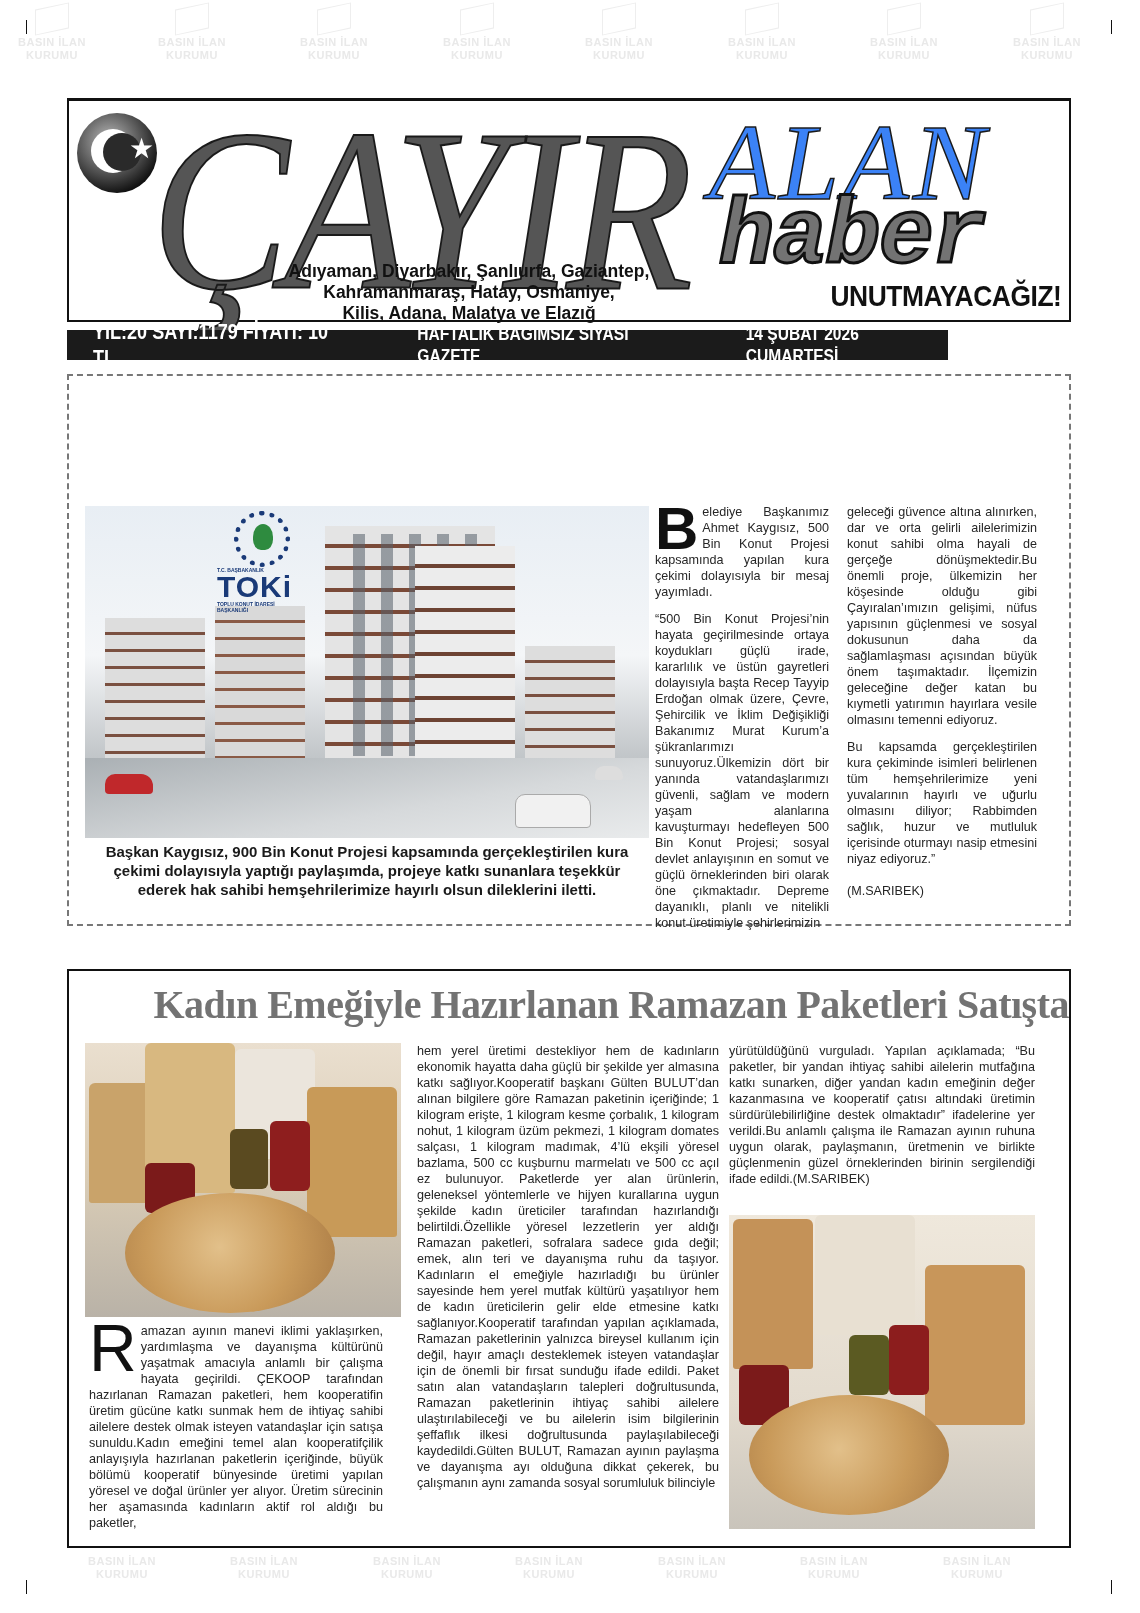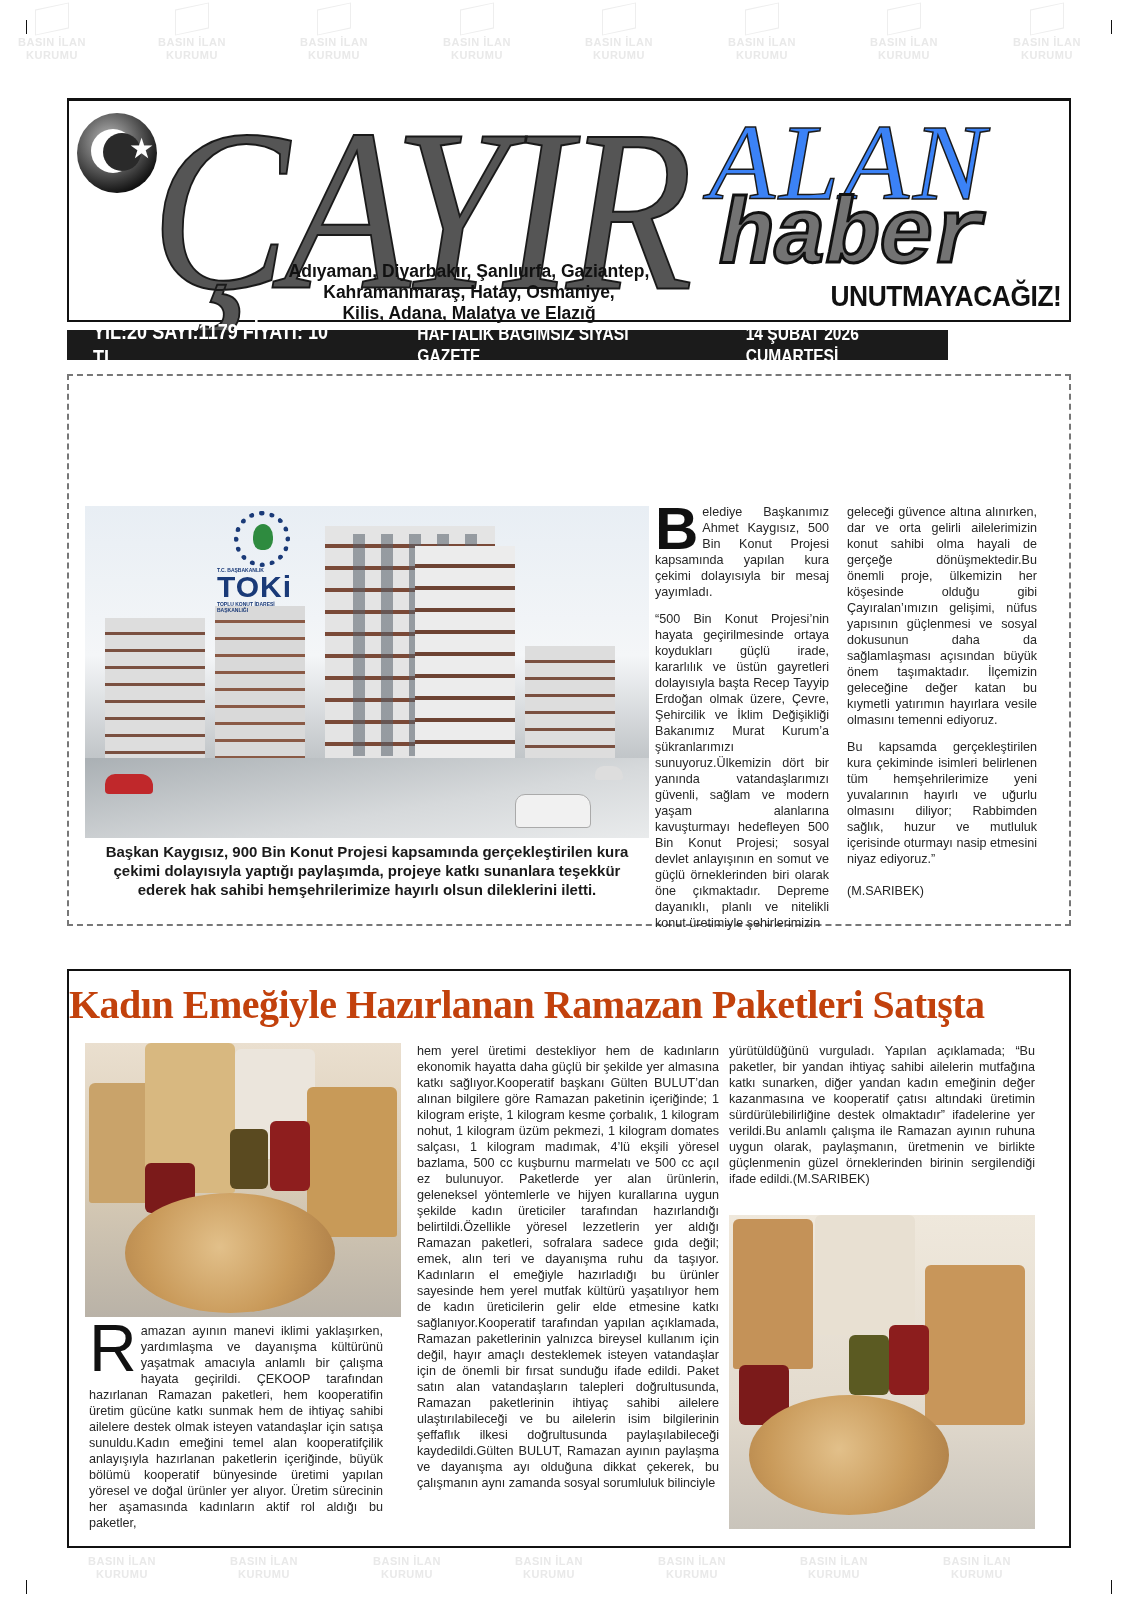--- a/index.html
+++ b/index.html
@@ -48,21 +48,21 @@
   .toki .tsub { font-size: 5px; color: #1a3a78; font-weight: bold; }
   .caption1 { position: absolute; left: 24px; top: 466px; width: 548px; text-align: center; font-weight: bold; font-size: 15px; line-height: 19px; color: #1a1a1a; }
   .col { position: absolute; font-family: "Liberation Sans", sans-serif; font-size: 12.6px; line-height: 16px; color: #262626; text-align: justify; }
   .col p { margin-bottom: 11px; }
   .a1c1 { left: 586px; top: 128px; width: 174px; }
   .a1c2 { left: 778px; top: 128px; width: 190px; }
   .dropcap { float: left; font-size: 60px; line-height: 46px; padding-top: 2px; margin-right: 4px; font-weight: bold; color: #111; }
 
   
   .art2 { position: absolute; left: 67px; top: 969px; width: 1004px; height: 579px; border: 2px solid #111; }
-  .art2 h1 { position: absolute; left: 0; top: 10px; width: 100%; text-align: left; font-family: "Liberation Serif", serif; font-weight: bold; font-size: 40px; line-height: 48px; color: #c2410c; letter-spacing: -0.5px; }
+  .art2 h1 { position: absolute; left: 0; top: 10px; width: 100%; text-align: right; font-family: "Liberation Serif", serif; font-weight: bold; font-size: 40px; line-height: 48px; color: #737373; letter-spacing: -0.5px; }
   .photo2 { position: absolute; left: 16px; top: 72px; width: 316px; height: 274px; overflow: hidden; background: linear-gradient(180deg, #eadfcf 0%, #d9ccb6 50%, #b9b2a7 100%); }
   .photo3 { position: absolute; left: 660px; top: 244px; width: 306px; height: 314px; overflow: hidden; background: linear-gradient(180deg, #efe8dc 0%, #e3dbce 60%, #c9c4bb 100%); }
   .bag { position: absolute; border-radius: 6px 6px 3px 3px; }
   .jar { position: absolute; border-radius: 6px; }
   .bread { position: absolute; border-radius: 50%; background: radial-gradient(circle at 45% 45%, #e2c08a 0%, #c99a5a 55%, #a97a44 100%); }
   .a2c1 { left: 20px; top: 352px; width: 294px; }
   .a2c2 { left: 348px; top: 72px; width: 302px; }
   .a2c3 { left: 660px; top: 72px; width: 306px; }
   .dropcap2 { float: left; font-size: 66px; line-height: 50px; margin-right: 4px; color: #111; font-weight: normal; }
 </style>

